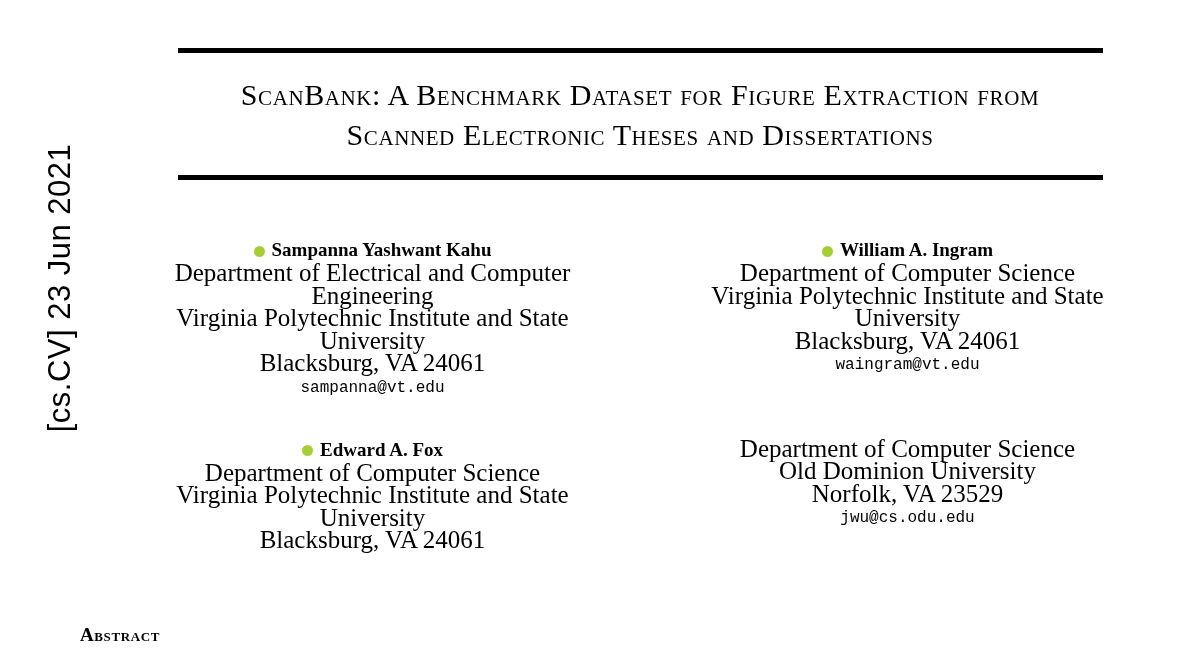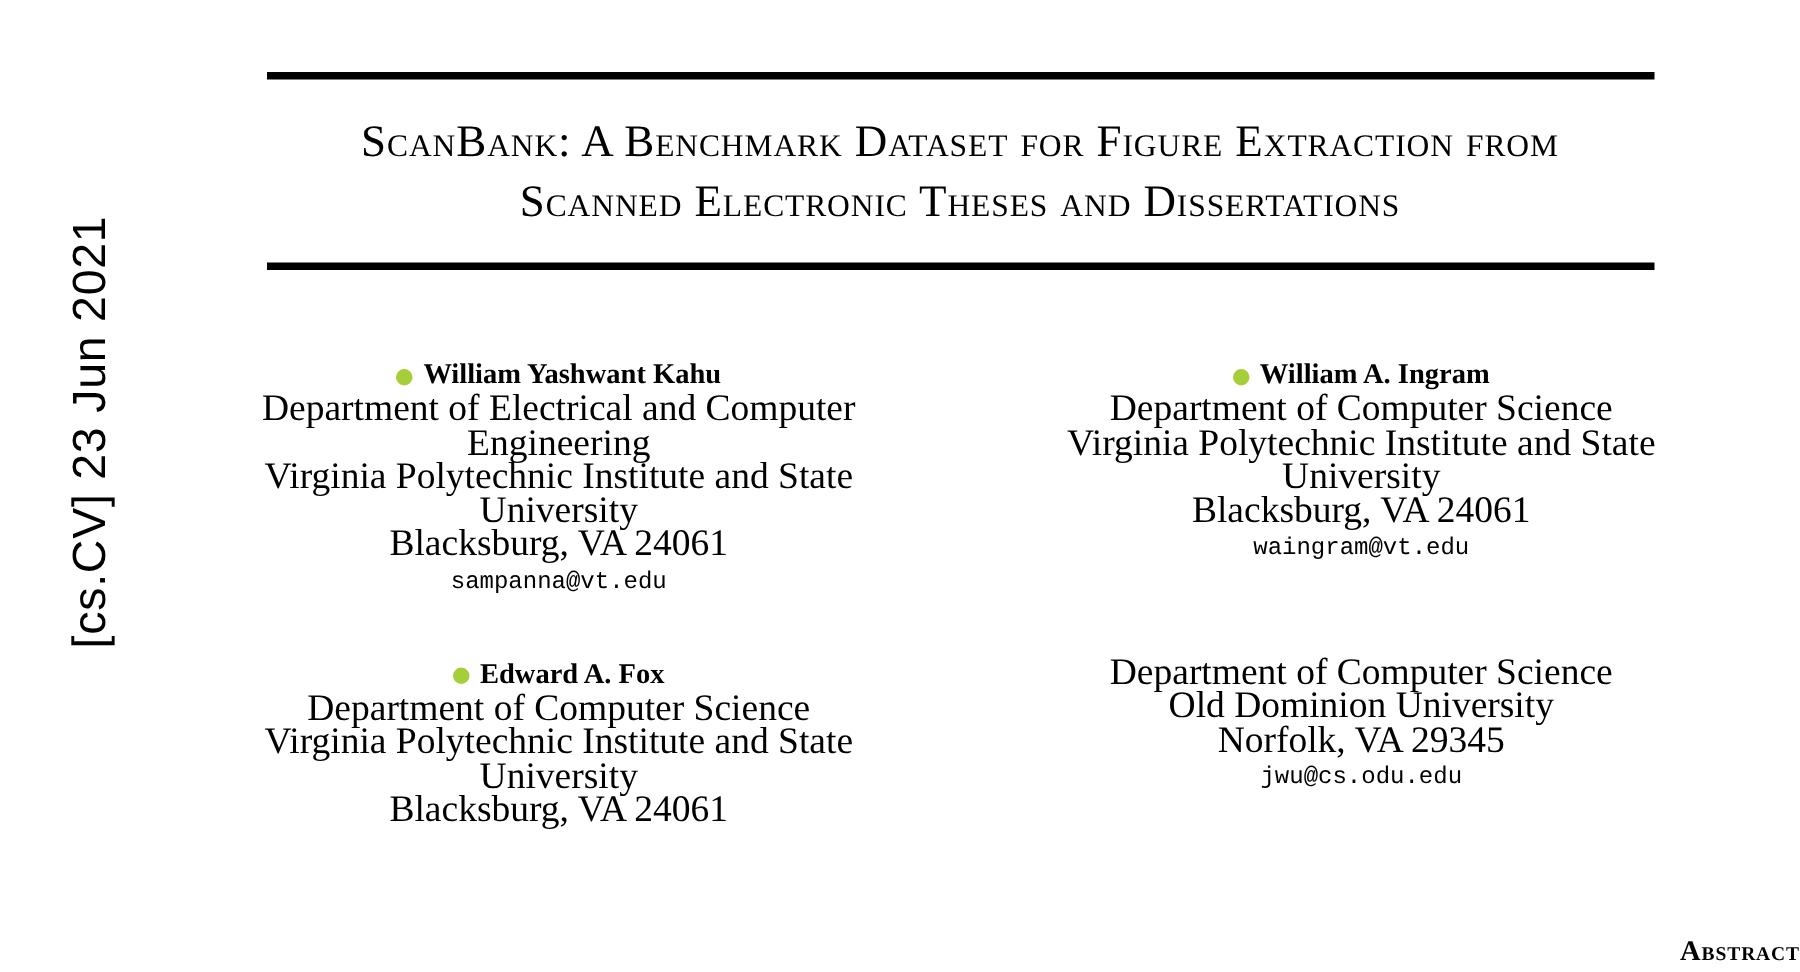--- a/index.html
+++ b/index.html
@@ -114,21 +114,21 @@
   }
   .email {
     font-family: "Liberation Mono", monospace;
     font-size: 16px;
     line-height: 23px;
     margin-top: 2px;
   }
 
   .abstract-head {
     margin-top: 72px;
-    text-align: right;
+    text-align: left;
     font-size: 19px;
     font-weight: bold;
     font-variant: small-caps;
     letter-spacing: 0.6px;
   }
 </style>
 </head>
 <body>
 
 <div class="arxiv-stamp">
@@ -143,21 +143,21 @@
 
   <div class="rule rule-bottom"></div>
 
   <div class="authors">
 
     <div class="author-row first">
 
       <div class="author-block">
         <div class="author-name-line">
           <span class="orcid-icon"></span>
-          <span>William Yashwant Kahu</span>
+          <span>Sampanna Yashwant Kahu</span>
         </div>
         <div class="affil">Department of Electrical and Computer Engineering</div>
         <div class="affil">Virginia Polytechnic Institute and State University</div>
         <div class="affil">Blacksburg, VA 24061</div>
         <div class="email">sampanna@vt.edu</div>
       </div>
 
       <div class="author-block">
         <div class="author-name-line">
           <span class="orcid-icon"></span>
@@ -179,21 +179,21 @@
           <span>Edward A. Fox</span>
         </div>
         <div class="affil">Department of Computer Science</div>
         <div class="affil">Virginia Polytechnic Institute and State University</div>
         <div class="affil">Blacksburg, VA 24061</div>
       </div>
 
       <div class="author-block">
         <div class="affil">Department of Computer Science</div>
         <div class="affil">Old Dominion University</div>
-        <div class="affil">Norfolk, VA 29345</div>
+        <div class="affil">Norfolk, VA 23529</div>
         <div class="email">jwu@cs.odu.edu</div>
       </div>
 
     </div>
 
   </div>
 
   <div class="abstract-head">Abstract</div>
 
 </div>

